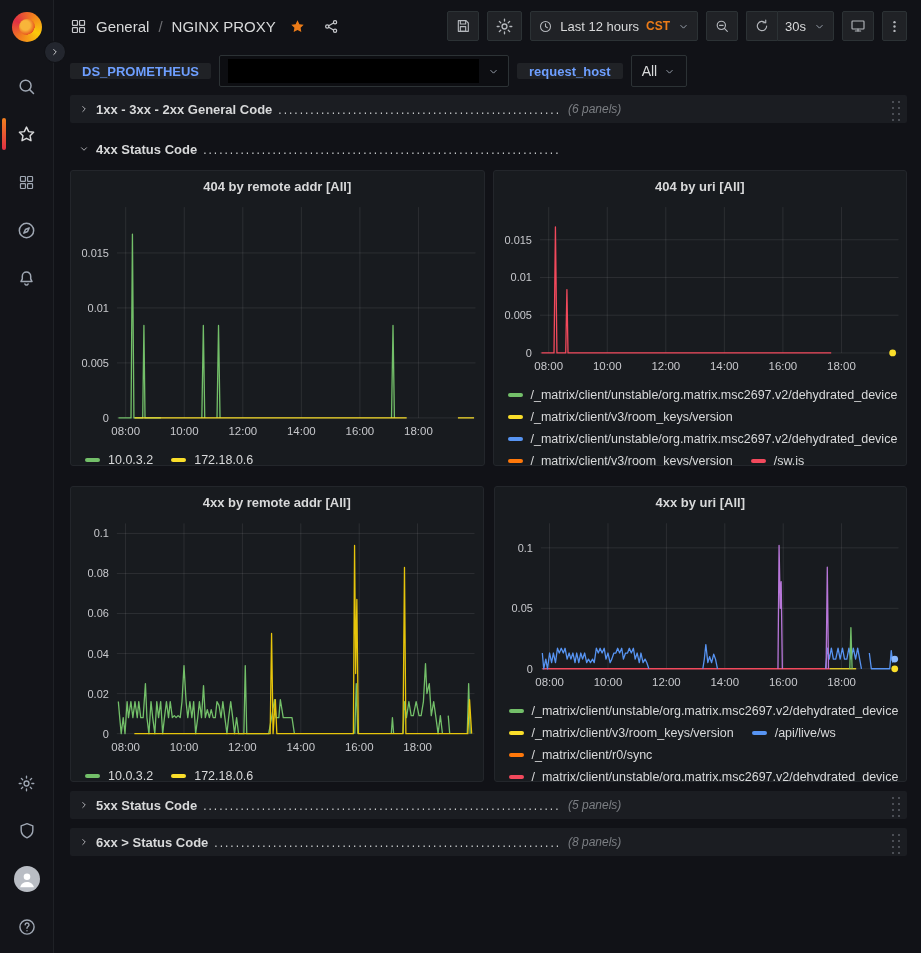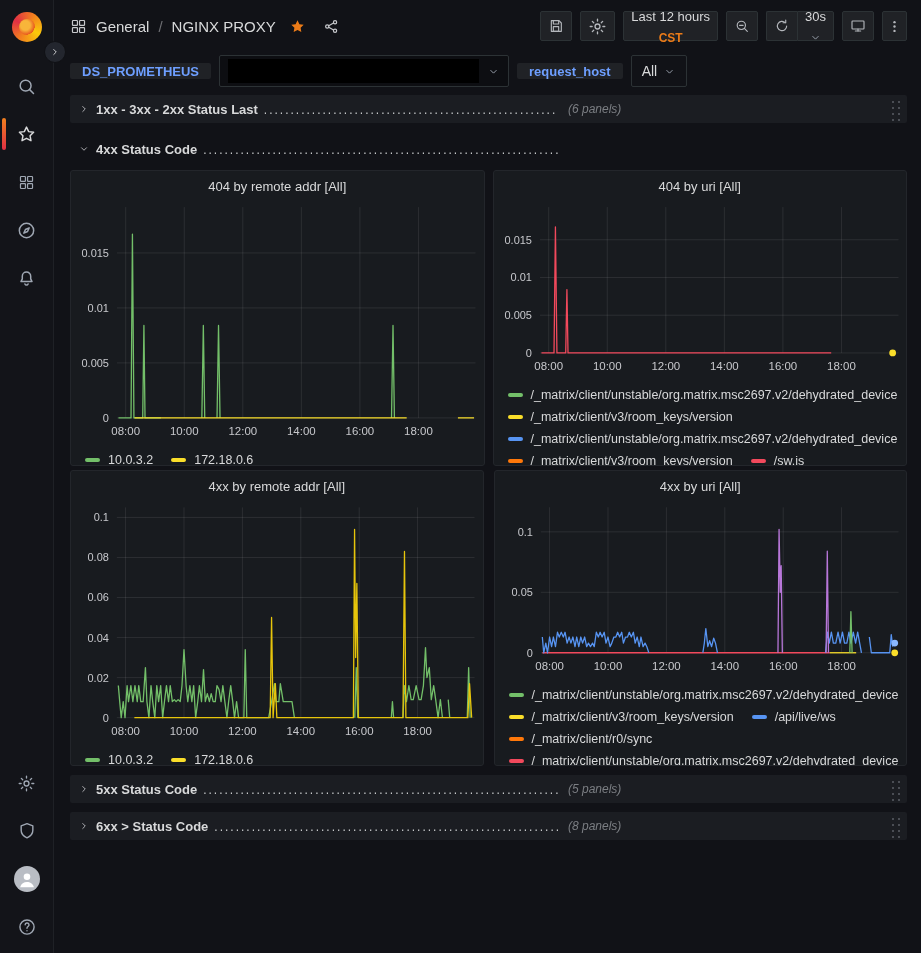--- a/index.html
+++ b/index.html
@@ -38,21 +38,21 @@
   .topbar { height:52px; display:flex; align-items:center; padding:0 14px 0 16px;justify-content:flex-end; }
   .crumb-group { display:flex; align-items:center; gap:9px; }
   .crumb-icon { color:#c7c8cc; display:flex; }
   .crumb { font-size:15px; color:#d8d9da; cursor:pointer; }
   .crumb-sep { color:#6e6f73; font-size:15px; }
   .star-filled { color:#eb7b18; display:flex; margin-left:4px; cursor:pointer; }
   .share-ic { color:#c7c8cc; display:flex; margin-left:8px; cursor:pointer; }
   .topbar-right { margin-left:auto; display:flex; align-items:center; gap:8px; }
   .tb-btn { height:30px; min-width:30px; padding:0 7px; background:#202226; border:1px solid #2c3235;
     border-radius:2px; color:#b4b7bc; display:flex; align-items:center; justify-content:center;
-    gap:7px; cursor:pointer; font-size:13px;flex-direction:column; }
+    gap:7px; cursor:pointer; font-size:13px; }
   .tb-group { display:flex; align-items:stretch; }
   .tb-group .tb-btn:first-child { border-radius:2px 0 0 2px; border-right:none; }
   .tb-group .tb-btn:last-child { border-radius:0 2px 2px 0; }
   .time-text { color:#d8d9da; font-weight:500; }
   .tz { color:#eb7b18; font-size:12px; font-weight:700; }
   .chev { color:#9fa7b3; display:flex; }
   .interval { color:#d8d9da; font-weight:500; }
   
   .submenu { height:38px; display:flex; align-items:center; gap:8px; padding:0 14px 0 16px; }
   .pill { height:16px; display:flex; align-items:center; padding:0 12px; background:#202226;
@@ -71,25 +71,25 @@
   .row-title-wrap { width:462px; display:flex; align-items:baseline; overflow:hidden; }
   .row-title { font-size:13px; font-weight:700; color:#d8d9da; white-space:nowrap; }
   .leader { flex:1; overflow:hidden; white-space:nowrap; font-size:12px; letter-spacing:2px;
     color:#caccce; margin-left:6px; }
   .row-count { font-size:12px; font-style:italic; color:#7b7e83; margin-left:10px; white-space:nowrap; }
   .drag-handle { margin-left:auto; width:11px; height:23px; opacity:.55; cursor:grab;
     background-image:radial-gradient(#71757c 1.1px, transparent 1.3px); background-size:6px 6px;
     background-position:0 1px; }
   .row-expanded { margin-top:14px; height:24px; }
   .panel-grid { display:flex; gap:8px; margin-top:9px; }
-  .panel-grid + .panel-grid { margin-top:4px;gap:10px; }
+  .panel-grid + .panel-grid { margin-top:20px;gap:10px; }
   .panel { flex:1; height:296px; background:#181b1f; border:1px solid #23262b; border-radius:3px;
     overflow:hidden; }
   .panel-title { height:30px; display:flex; align-items:center; justify-content:center;
-    font-size:13px; font-weight:400; color:#d8d9da; cursor:pointer; }
+    font-size:13px; font-weight:700; color:#d8d9da; cursor:pointer; }
   .chart-host { display:block; }
   .legend { padding:8px 6px 0 14px; }
   .legend-row { display:flex; gap:18px; height:14px; margin-bottom:8px;
     white-space:nowrap; overflow:hidden; }
   .legend-item { display:flex; align-items:center; gap:8px; cursor:pointer; }
   .legend-swatch { width:15px; height:4px; border-radius:2px; flex:0 0 auto; }
   .legend-label { font-size:12.5px; color:#d8d9da; }
   .bottom-rows .row-strip { margin-top:9px; }
   svg.icon { display:block; }
 </style>
@@ -320,21 +320,21 @@
 
   <div class="dash">
 
     <div class="row-strip collapsed">
       <span class="rchev">
           <svg class="icon" width="12" height="12" viewBox="0 0 24 24" fill="none" stroke="currentColor" stroke-width="1.7" stroke-linecap="round" stroke-linejoin="round">
             <polyline points="9.5,7 14.5,12 9.5,17"></polyline>
           </svg>
         </span>
       <span class="row-title-wrap">
-        <span class="row-title">1xx - 3xx - 2xx Status Last</span>
+        <span class="row-title">1xx - 3xx - 2xx General Code</span>
         <span class="leader">........................................................................................................................................................................................................</span>
       </span>
       <span class="row-count">(6 panels)</span>
       <span class="drag-handle"></span>
     </div>
 
     <div class="row-strip row-expanded">
       <span class="rchev">
           <svg class="icon" width="12" height="12" viewBox="0 0 24 24" fill="none" stroke="currentColor" stroke-width="1.7" stroke-linecap="round" stroke-linejoin="round">
             <polyline points="7,9.5 12,14.5 17,9.5"></polyline>

